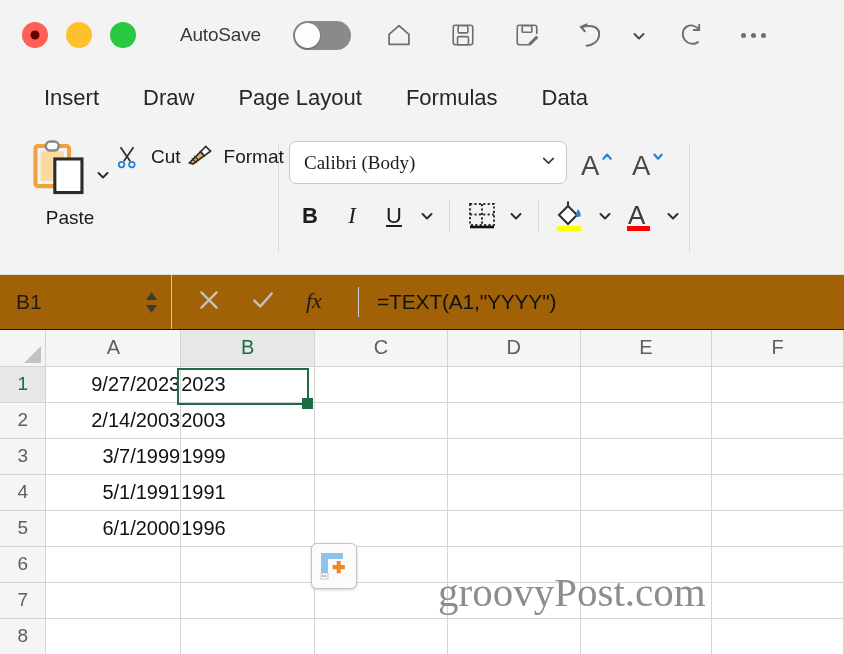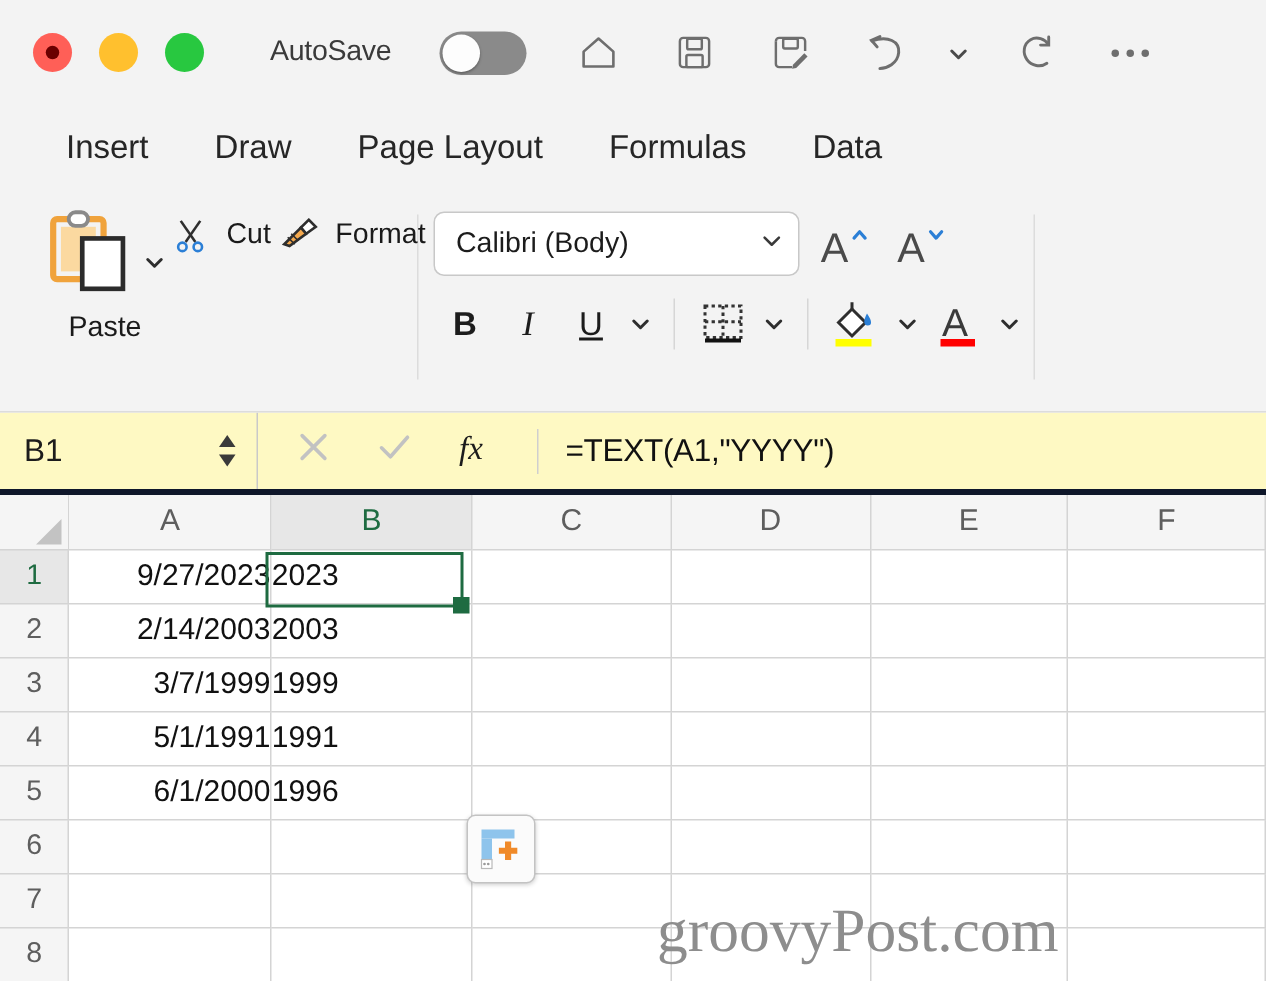--- a/index.html
+++ b/index.html
@@ -83,38 +83,38 @@
 
   
   .font-grp { flex-direction:column; padding-top:4px; }
   .font-row1 { display:flex; align-items:center; gap:9px; }
   .font-row2 { display:flex; align-items:center; gap:4px; margin-top:12px; padding-left:2px; }
   .combo {
     height:43px; background:#fff; border:1px solid #c8c8c8; border-radius:7px;
     display:flex; align-items:center; padding:0 9px 0 14px; justify-content:space-between;
   }
   .combo .cval { font-size:19px; color:#1c1c1c; }
-  .combo-font { width:244px; }
+  .combo-font { width:278px;font-family:Liberation Serif, serif; }
   .combo-size { width:110px; }
   .aicon { width:42px; height:40px; display:flex; align-items:center; justify-content:center; }
   .fbtn {
     width:38px; height:38px; display:flex; align-items:center; justify-content:center;
     font-size:22px; color:#1c1c1c;
   }
   .fbtn.bold { font-weight:bold; font-size:22px; }
   .fbtn.ital { font-style:italic; font-family:"Liberation Serif", serif; font-size:23px; }
   .fbtn.und { text-decoration:underline; font-size:22px; }
   .vsep { width:1px; height:34px; background:#d6d6d6; margin:0 8px; }
   .dd { width:20px; height:20px; display:flex; align-items:center; justify-content:center; }
   .swatch-btn { width:40px; height:40px; display:flex; align-items:center; justify-content:center; }
 
   
   .formulabar {
-    height:55px; background:#fef9c3; display:flex; align-items:stretch;
-    border-bottom:4px solid #0f172a;
+    height:55px; background:#a16207; display:flex; align-items:stretch;
+    border-bottom:1px solid #0f172a;
   }
   .namebox {
     width:172px; display:flex; align-items:center; padding-left:16px;
     border-right:1px solid #c9c9c9; justify-content:space-between; padding-right:12px;
   }
   .namebox .nval { font-size:21px; color:#1c1c1c; }
   .spin { display:flex; flex-direction:column; gap:3px; }
   .fb-actions { display:flex; align-items:center; gap:28px; padding:0 24px; }
   .fb-sep { width:1px; height:30px; background:#cfcfcf; align-self:center; }
   .fb-input {
@@ -168,21 +168,21 @@
   .qabtn {
     position:absolute; left:311px; top:543px; width:46px; height:46px;
     background:#fbfbfb; border:1px solid #c3c3c3; border-radius:6px;
     box-shadow:0 1px 3px rgba(0,0,0,.18); display:flex;
     align-items:center; justify-content:center;
   }
 
   .watermark {
     position:absolute; left:438px; top:568px;
     font-family:"Liberation Serif", serif; font-size:41px; color:#8d8d8d;
-    letter-spacing:0px; white-space:nowrap; pointer-events:none;margin-top:28px;
+    letter-spacing:0px; white-space:nowrap; pointer-events:none;
   }
 </style>
 </head>
 <body>
 
 <div class="window">
 
   <div class="titlebar">
     <div class="traffic">
       <span class="tl red"></span>

